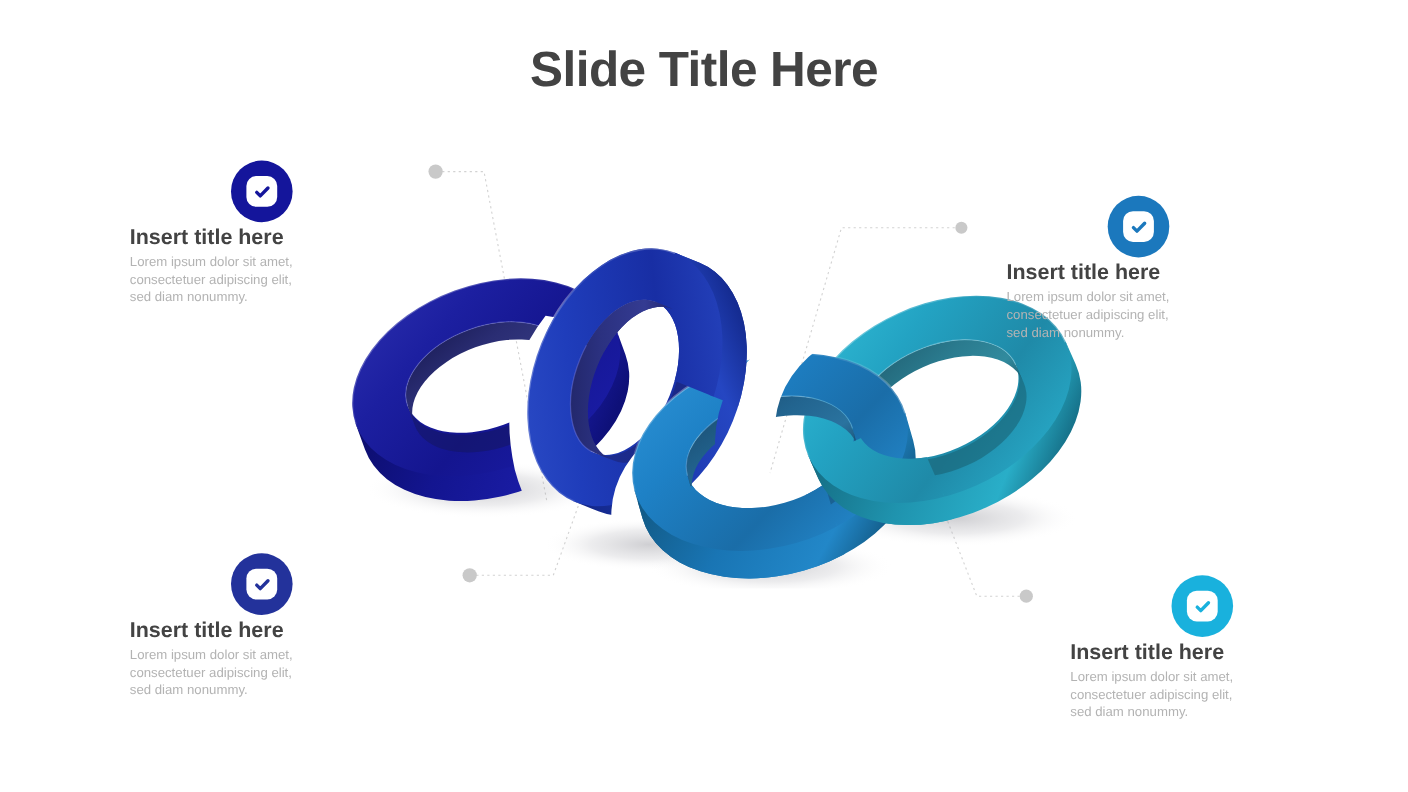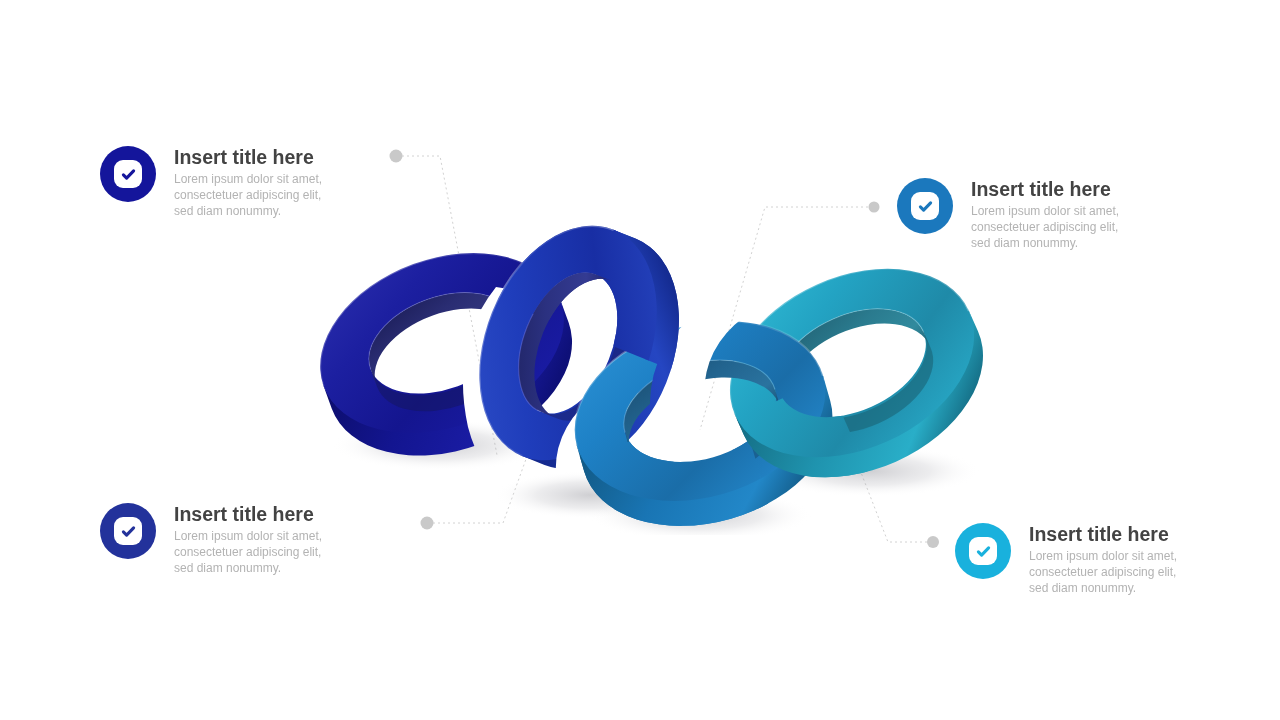--- a/index.html
+++ b/index.html
@@ -53,21 +53,21 @@
     inset: 0;
   }
   #connectors svg { display: block; width: 1280px; height: 720px; }
 
   
   .callout {
     position: absolute;
     display: flex;
     align-items: flex-start;
   }
-  .callout.left  { flex-direction: row; }
+  .callout.left  { flex-direction: column; align-items: flex-end; }
   .callout .icon {
     flex: 0 0 auto;
     width: 56px;
     height: 56px;
     border-radius: 50%;
     position: relative;
     margin-top: 3px;
   }
   .callout .icon .badge {
     position: absolute;
@@ -109,20 +109,21 @@
   #callout-1 { left: 100px; top: 143px; }
   #callout-2 { left: 897px; top: 175px; }
   #callout-3 { left: 100px; top: 500px; }
   #callout-4 { left: 955px; top: 520px; }
 </style>
 </head>
 <body>
 
 <div id="slide">
 
+  <div id="slide-title">Slide Title Here</div>
 
   <div id="connectors">
     <svg viewBox="0 0 1280 720" xmlns="http://www.w3.org/2000/svg">
       <g fill="none" stroke="#d2d2d2" stroke-width="1" stroke-dasharray="2 3">
 
         <path d="M 397 156 L 440 156 L 497 455"></path>
 
         <path d="M 873 207 L 765 207 L 700 430"></path>
 
         <path d="M 428 523 L 503 523 L 530 448"></path>

